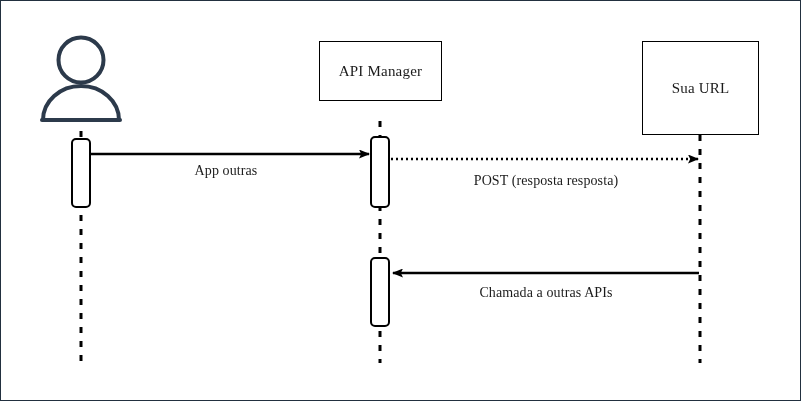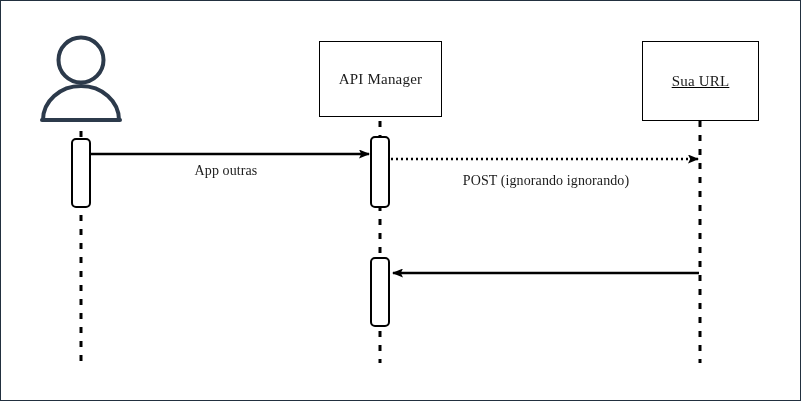--- a/index.html
+++ b/index.html
@@ -79,26 +79,27 @@
     <rect x="370" y="136" width="18" height="70" rx="4" ry="4" fill="#ffffff" stroke="#000000" stroke-width="2"></rect>
     <rect x="370" y="257" width="18" height="68" rx="4" ry="4" fill="#ffffff" stroke="#000000" stroke-width="2"></rect>
 
     <line x1="90" y1="153" x2="368" y2="153" stroke="#000000" stroke-width="2.6" marker-end="url(#arrow-right)"></line>
 
     <line x1="390" y1="158" x2="697" y2="158" stroke="#000000" stroke-width="2.4" stroke-dasharray="2 3" marker-end="url(#arrow-right)"></line>
 
     <line x1="698" y1="272" x2="392" y2="272" stroke="#000000" stroke-width="2.6" marker-end="url(#arrow-left)"></line>
   </svg>
 
-  <div class="participant-box" style="left:318px; top:40px; width:123px; height:76px;">
+  <div class="participant-box" style="left:318px; top:40px; width:123px; height:60px;">
     <span class="participant-label">API Manager</span>
   </div>
 
-  <div class="participant-box" style="left:641px; top:40px; width:117px; height:80px;text-decoration:underline;">
+  <div class="participant-box" style="left:641px; top:40px; width:117px; height:94px;">
     <span class="participant-label">Sua URL</span>
   </div>
 
   <div class="msg-label" style="left:225px; top:162px;">App outras</div>
 
-  <div class="msg-label" style="left:545px; top:172px;">POST (ignorando ignorando)</div>
+  <div class="msg-label" style="left:545px; top:172px;">POST (resposta resposta)</div>
 
+  <div class="msg-label" style="left:545px; top:284px;">Chamada a outras APIs</div>
 
 </div>
 
 </body></html>

